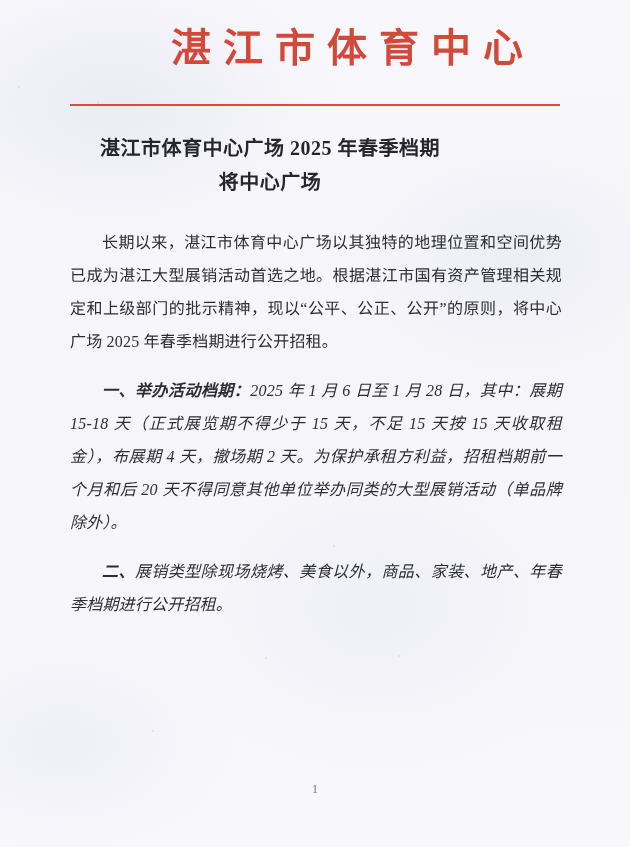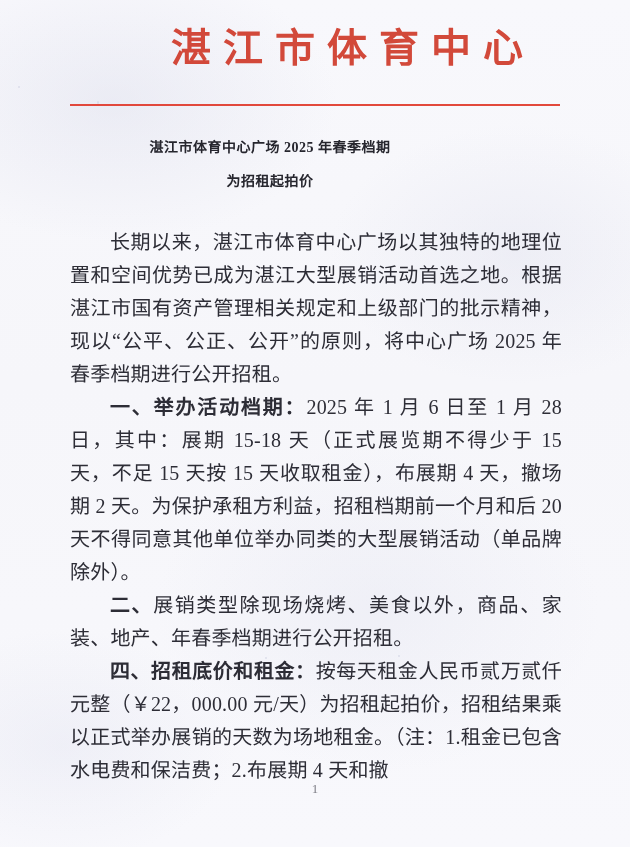--- a/index.html
+++ b/index.html
@@ -66,48 +66,48 @@
     opacity: 0.92;
   }
 
   
   .doc-title {
     position: absolute;
     left: 0;
     top: 131px;
     width: 540px;
     text-align: center;
-    font-size: 14px;
+    font-size: 20px;
     font-weight: 700;
     line-height: 34px;
     letter-spacing: 0.5px;
     color: #26262e;
   }
   .doc-title .tline { display: block; }
 
   
   .body-text {
     position: absolute;
     left: 70px;
     top: 226px;
     width: 492px;
-    font-size: 20px;
+    font-size: 16px;
     line-height: 33px;
     text-align: justify;
     text-justify: inter-ideograph;
     color: #2d2d36;
     letter-spacing: 0.2px;
   }
   .para {
     margin: 0;
     text-indent: 2em;
     text-align: justify;
     text-justify: inter-ideograph;
   }
-  .para + .para { margin-top: 0; }
+  .para + .para { margin-top: 16px; font-style: italic; }
   .lead { font-weight: 700; }
 
   
   .page-number {
     position: absolute;
     left: 0;
     top: 781px;
     width: 630px;
     text-align: center;
     font-size: 13px;
@@ -131,33 +131,32 @@
 
 <div class="page">
 
   <div class="letterhead">
     <div class="letterhead-title">湛江市体育中心</div>
   </div>
   <div class="letterhead-rule"></div>
 
   <div class="doc-title">
     <span class="tline">湛江市体育中心广场 2025 年春季档期</span>
-    <span class="tline">为招租起拍价</span>
+    <span class="tline">将中心广场</span>
   </div>
 
   <div class="body-text">
 
     <p class="para">长期以来，湛江市体育中心广场以其独特的地理位置和空间优势已成为湛江大型展销活动首选之地。根据湛江市国有资产管理相关规定和上级部门的批示精神，现以“公平、公正、公开”的原则，将中心广场 2025 年春季档期进行公开招租。</p>
 
     <p class="para"><span class="lead">一、举办活动档期：</span><span>2025 年 1 月 6 日至 1 月 28 日，其中：展期 15-18 天（正式展览期不得少于 15 天，不足 15 天按 15 天收取租金），布展期 4 天，撤场期 2 天。为保护承租方利益，招租档期前一个月和后 20 天不得同意其他单位举办同类的大型展销活动（单品牌除外）。</span></p>
 
     <p class="para"><span class="lead">二、</span><span>展销类型除现场烧烤、美食以外，商品、家装、地产、年春季档期进行公开招租。</span></p>
 
 
-    <p class="para"><span class="lead">四、招租底价和租金：</span><span>按每天租金人民币贰万贰仟元整（￥22，000.00 元/天）为招租起拍价，招租结果乘以正式举办展销的天数为场地租金。（注：1.租金已包含水电费和保洁费；2.布展期 4 天和撤</span></p>
 
   </div>
 
   <div class="page-number">1</div>
 
   <div class="speck" style="left:18px;top:86px;width:2px;height:2px;"></div>
   <div class="speck" style="left:97px;top:101px;width:2px;height:3px;"></div>
   <div class="speck" style="left:333px;top:545px;width:2px;height:2px;"></div>
   <div class="speck" style="left:265px;top:657px;width:2px;height:2px;"></div>
   <div class="speck" style="left:398px;top:655px;width:2px;height:2px;"></div>

